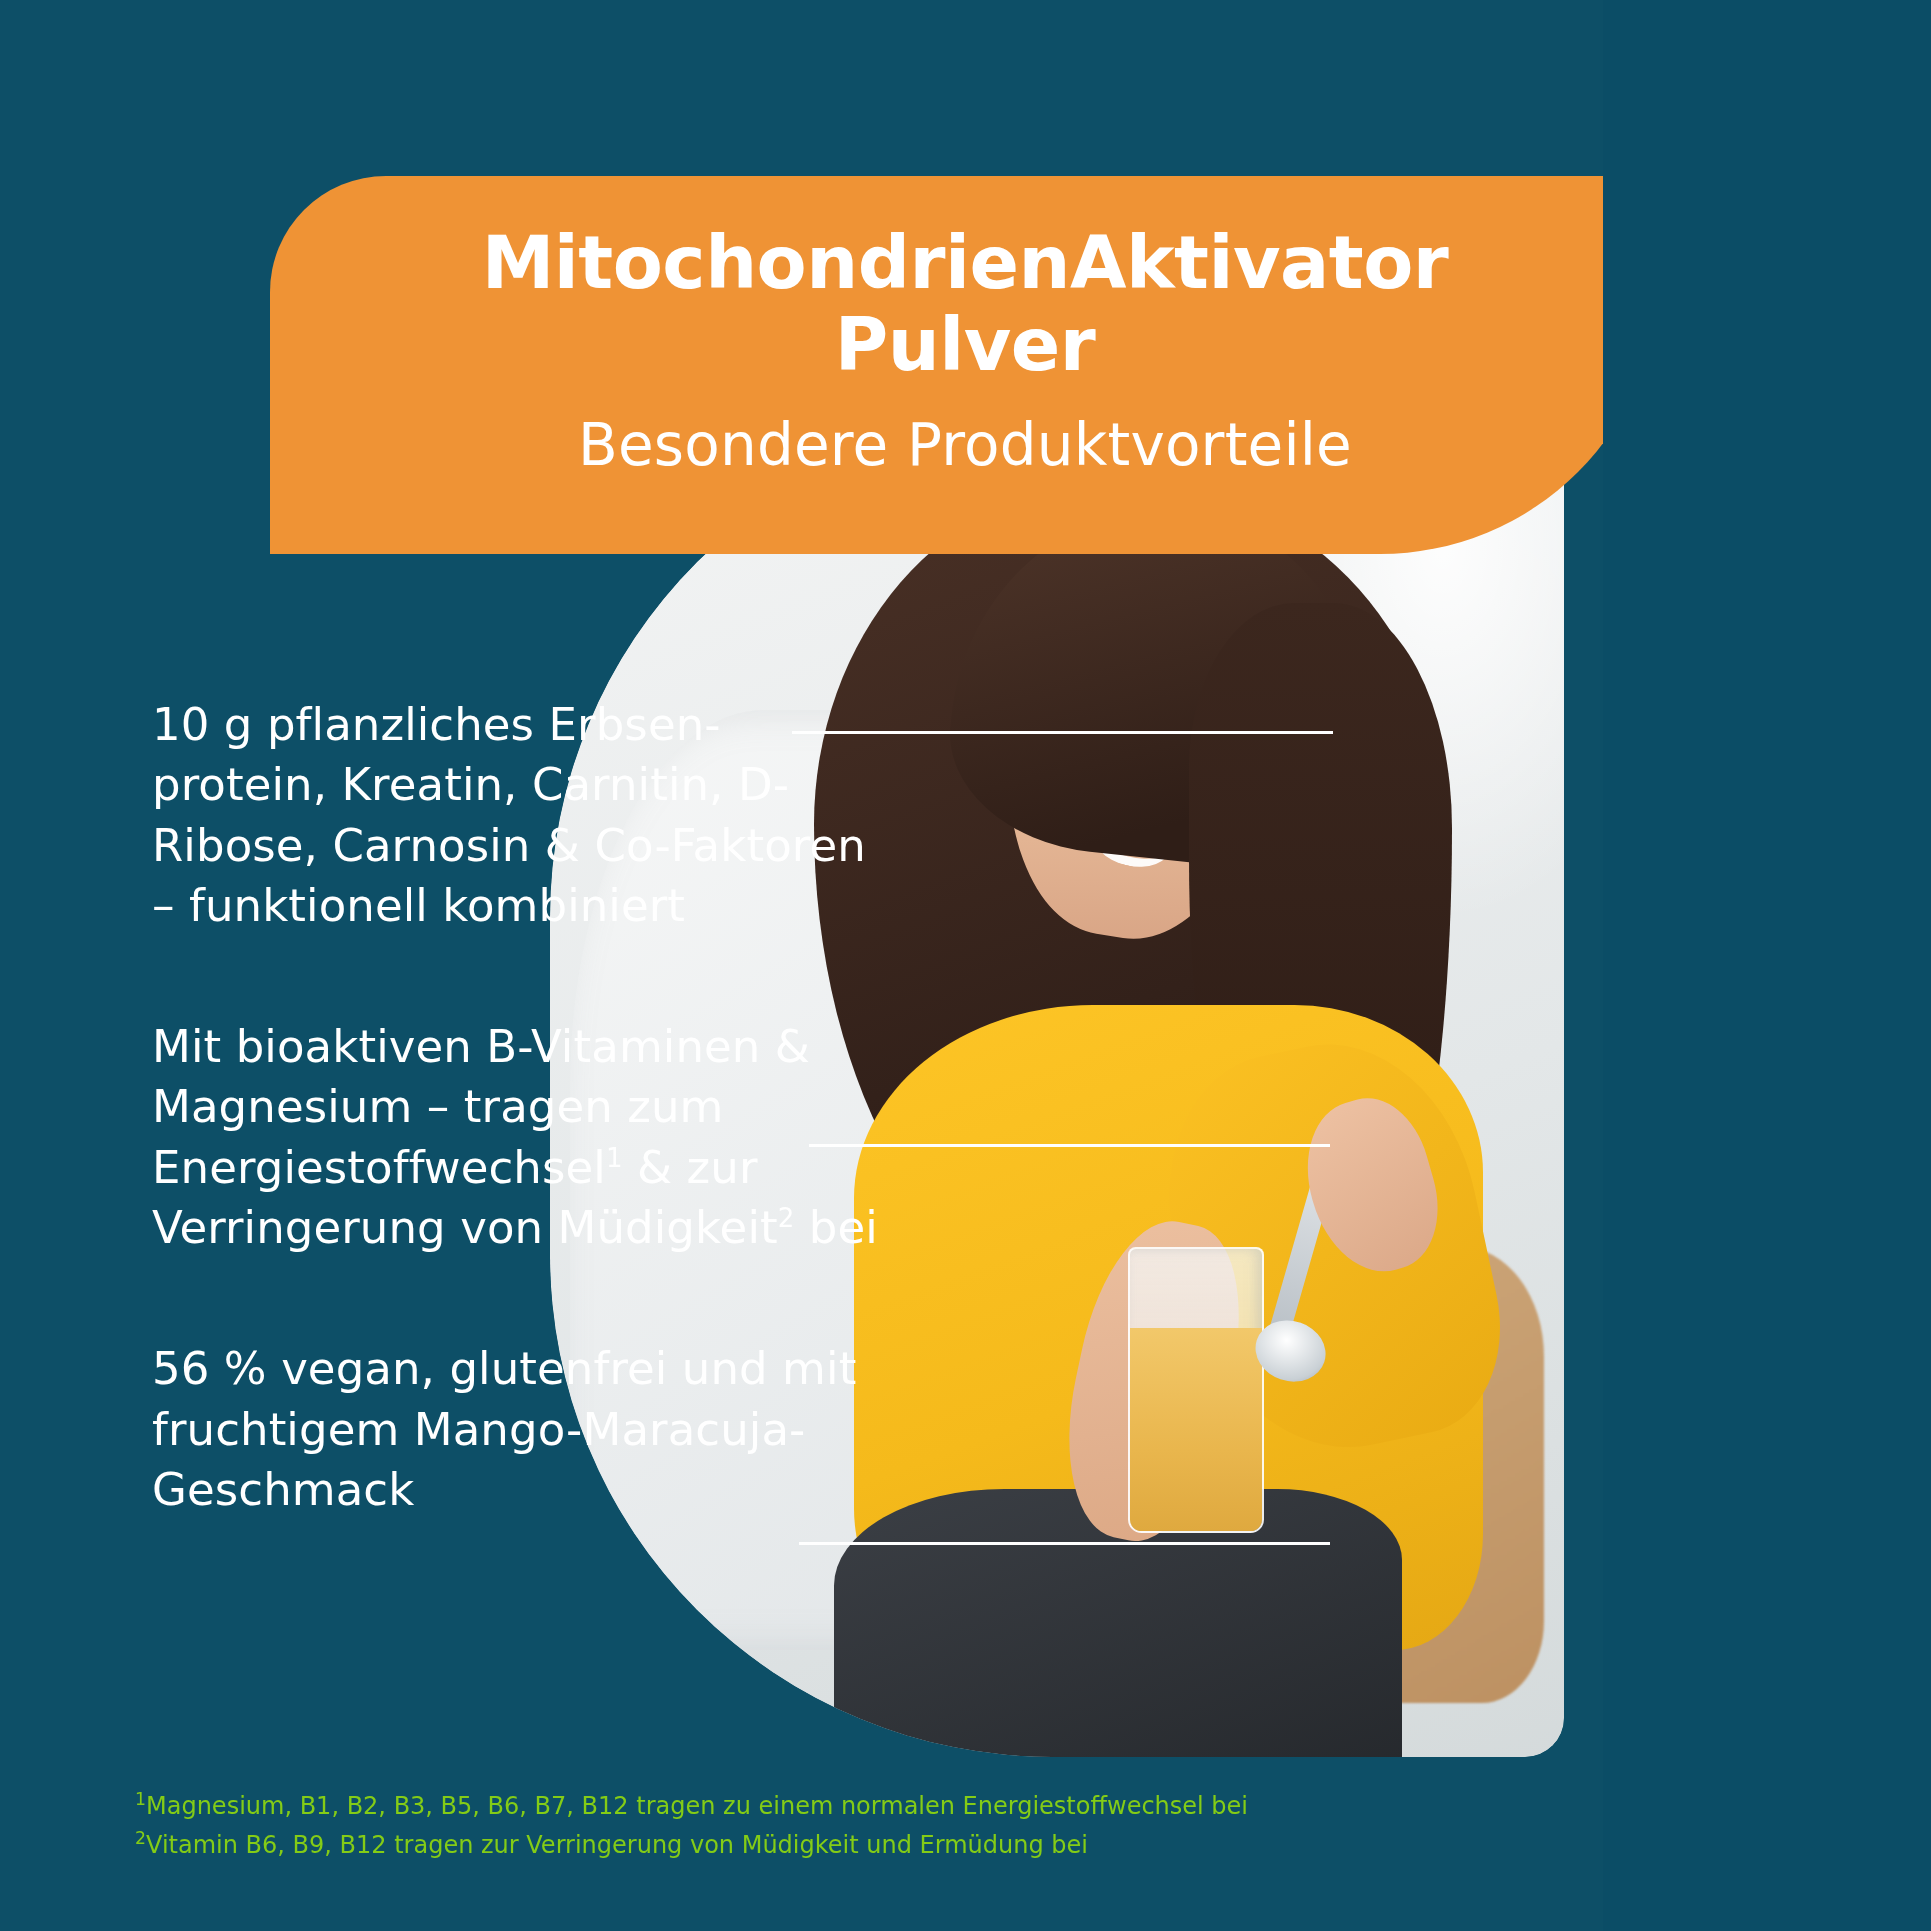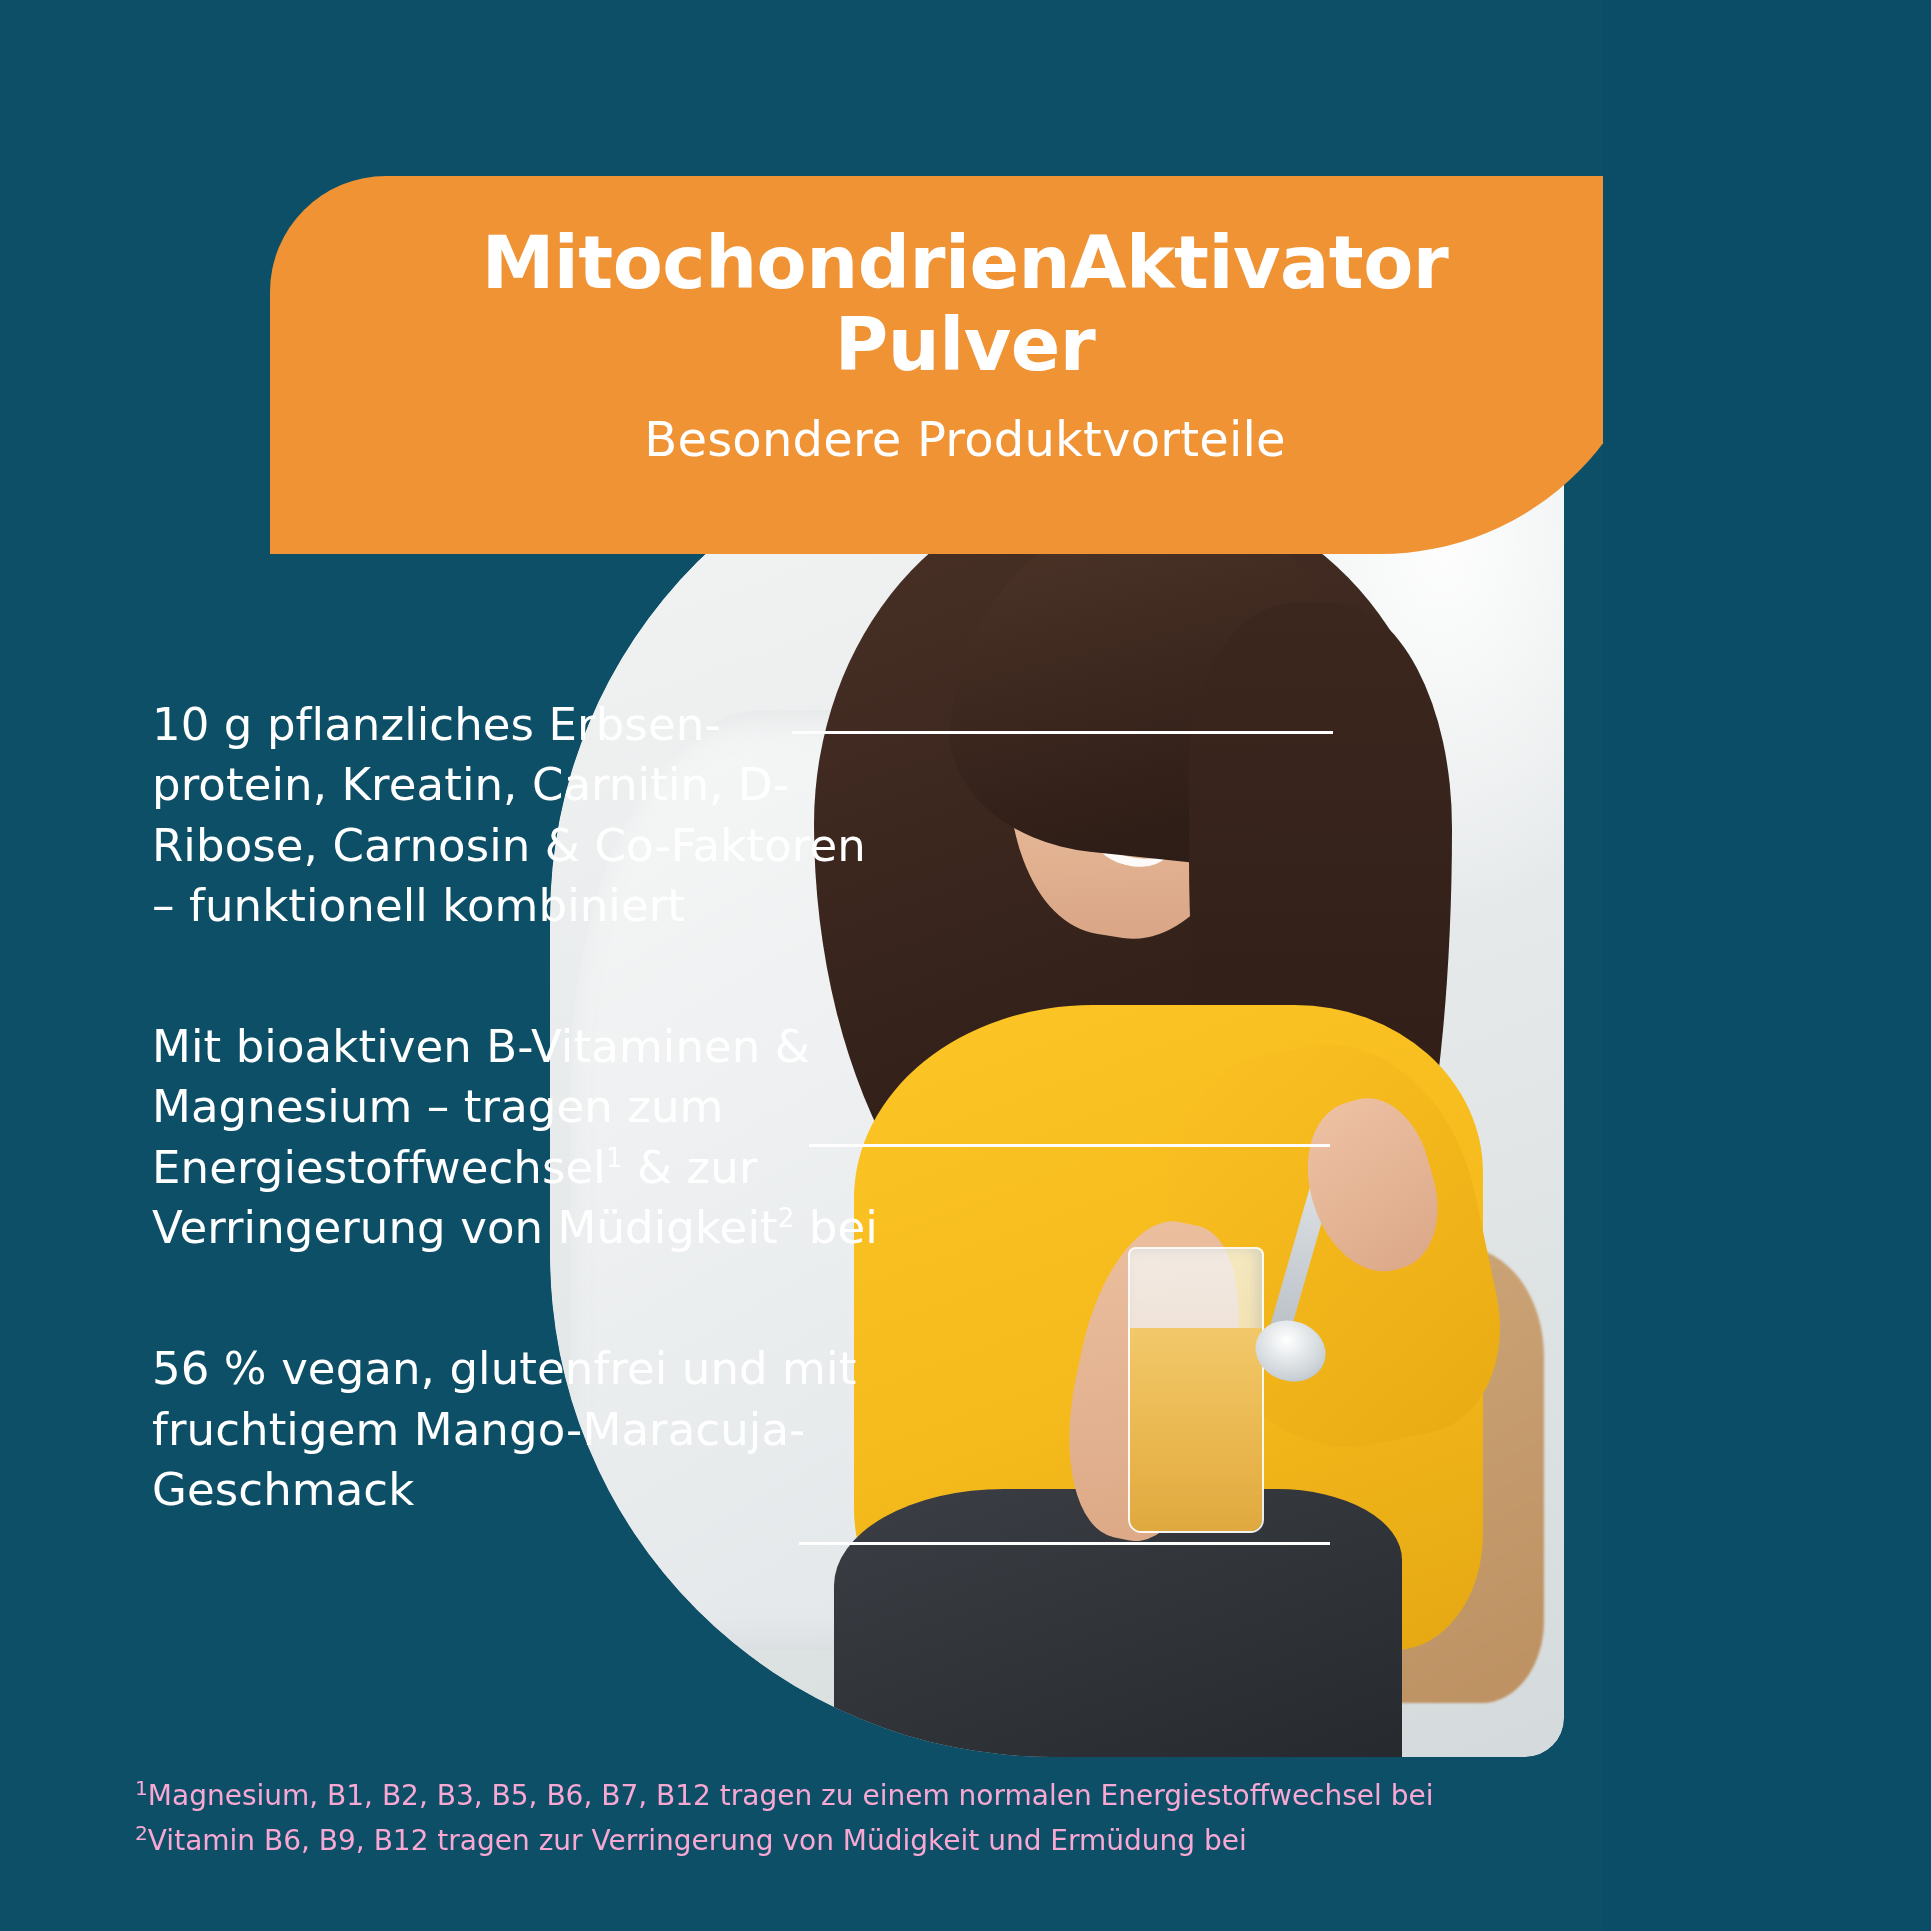--- a/index.html
+++ b/index.html
@@ -53,21 +53,21 @@
     color: #ffffff;
     font-size: 73px;
     font-weight: bold;
     line-height: 1.12;
     text-align: center;
     letter-spacing: -0.5px;
     max-width: 1207px;
   }
   .subtitle {
     color: #ffffff;
-    font-size: 48px;
+    font-size: 58px;
     font-weight: 400;
     text-align: center;
     margin-top: 25px;
     letter-spacing: 0.2px;
   }
 
   
   .photo-wrap {
     position: absolute;
     right: 39px;
@@ -313,22 +313,22 @@
   .c1 { left: 792px; top: 731px; width: 541px; }
   .c2 { left: 809px; top: 1144px; width: 521px; }
   .c3 { left: 799px; top: 1542px; width: 531px; }
 
   
   .footnotes {
     position: absolute;
     left: 135px;
     bottom: 68px;
     z-index: 9;
-    color: #f9a8d4;
-    font-size: 28px;
+    color: #84cc16;
+    font-size: 24px;
     line-height: 1.52;
   }
   .footnotes sup { font-size: 0.72em; }
 </style>
 </head>
 <body>
 
 <div id="poster">
 
   <div class="photo-wrap">

